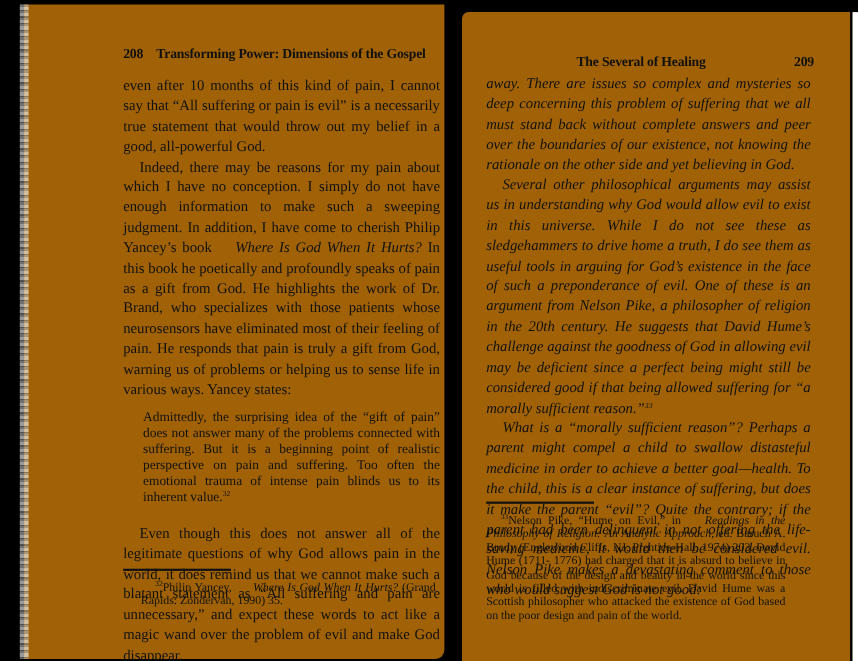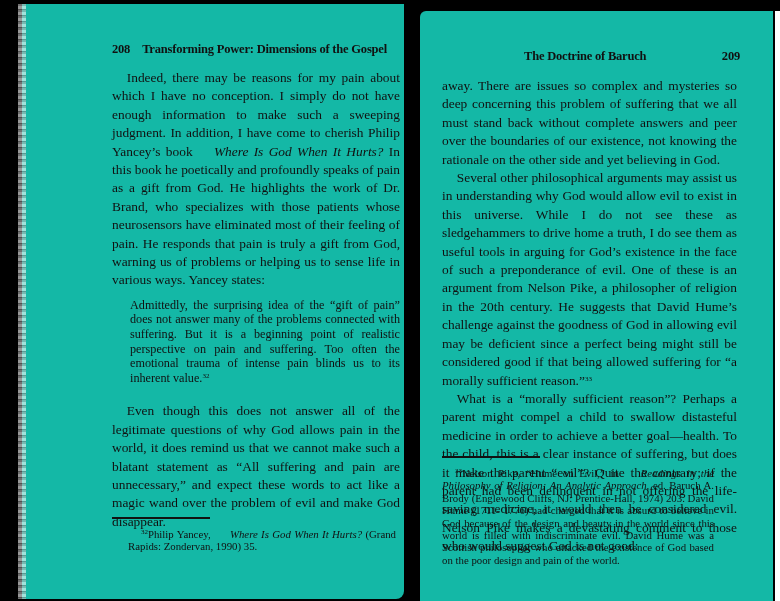--- a/index.html
+++ b/index.html
@@ -1,37 +1,37 @@
 <!DOCTYPE html>
 <html><head>
 <meta charset="utf-8">
 <style>
   html, body { margin:0; padding:0; }
   body { width:780px; height:601px; background:#000; position:relative; overflow:hidden;
          font-family:"Liberation Serif","DejaVu Serif",serif; color:#111; }
-  .page { position:absolute; background:#14b8a6; }
+  .page { position:absolute; background:#a16207; }
   #left-page { left:22px; top:4px; width:382px; height:595px; border-bottom-right-radius:8px; }
   #left-page::before { content:""; position:absolute; left:-4px; top:0; bottom:0; width:8px;
       background:repeating-linear-gradient(180deg,#bbb 0 2px,#fff 2px 5px,#888 5px 6px); opacity:.6; }
   #right-page { left:420px; top:11px; width:353px; height:590px; border-top-left-radius:6px; }
   #right-edge { position:absolute; left:773px; top:0; width:2px; height:601px; background:#000; }
   #right-white { position:absolute; left:775px; top:11px; width:5px; height:590px; background:#fff; }
   #top-bar-right { position:absolute; left:418px; top:0; width:362px; height:11px; background:#000; }
 
   .header { position:absolute; font-weight:bold; font-size:12.5px; white-space:nowrap; letter-spacing:-0.2px; }
   #left-header { left:90px; top:38px; }
   #left-header .num { margin-right:12px; }
   #right-header { left:104px; top:38px; width:216px; }
   #right-header .num { position:absolute; right:0;font-family:Liberation Serif, serif; }
 
   .text { position:absolute; font-size:13.4px; line-height:18.4px; text-align:justify; }
   .text p { margin:0; }
   .indent { text-indent:1.1em; }
   #left-text { left:90px; top:65px; width:288px; }
-  #right-text { left:22px; top:66px; width:295px; }
+  #right-text { left:22px; top:56px; width:295px;font-style:italic; }
 
   .quote { font-size:12.2px; line-height:14.6px; margin:8px 0 17px 18px; text-align:justify;font-family:Liberation Serif, serif; }
   sup { font-size:7px; line-height:0; vertical-align:4px;margin-top:20px; }
   i { font-style:italic;margin-left:16px; }
 
   .rule { position:absolute; height:1.5px; background:#111; width:98px; }
   #left-rule { left:90px; top:513px; }
   #right-rule { left:22px; top:445px; }
 
   .footnote { position:absolute; font-size:10.8px; line-height:12.4px; text-align:justify; }
@@ -43,35 +43,36 @@
 <body>
 
 <div id="top-bar-right"></div>
 
 <div class="page" id="left-page">
   <div class="header" id="left-header">
     <span class="num">208</span><span>Transforming Power: Dimensions of the Gospel</span>
   </div>
 
   <div class="text" id="left-text">
+    <p>even after 10 months of this kind of pain, I cannot say that “All suffering or pain is evil” is a necessarily true statement that would throw out my belief in a good, all-powerful God.</p>
     <p class="indent"><span>Indeed, there may be reasons for my pain about which I have no conception. I simply do not have enough information to make such a sweeping judgment. In addition, I have come to cherish Philip Yancey’s book </span><i>Where Is God When It Hurts?</i><span> In this book he poetically and profoundly speaks of pain as a gift from God. He highlights the work of Dr. Brand, who specializes with those patients whose neurosensors have eliminated most of their feeling of pain. He responds that pain is truly a gift from God, warning us of problems or helping us to sense life in various ways. Yancey states:</span></p>
     <div class="quote"><span>Admittedly, the surprising idea of the “gift of pain” does not answer many of the problems connected with suffering. But it is a beginning point of realistic perspective on pain and suffering. Too often the emotional trauma of intense pain blinds us to its inherent value.</span><sup>32</sup></div>
     <p class="indent">Even though this does not answer all of the legitimate questions of why God allows pain in the world, it does remind us that we cannot make such a blatant statement as “All suffering and pain are unnecessary,” and expect these words to act like a magic wand over the problem of evil and make God disappear.</p>
 
   </div>
 
   <div class="rule" id="left-rule"></div>
   <div class="footnote" id="left-footnote">
     <p class="fn-first" style="margin:0"><sup>32</sup><span>Philip Yancey, </span><i>Where Is God When It Hurts?</i><span> (Grand Rapids: Zondervan, 1990) 35.</span></p>
   </div>
 </div>
 
 <div class="page" id="right-page">
   <div class="header" id="right-header">
-    <span>The Doctrine of Baruch</span>
+    <span>The Several of Healing</span>
     <span class="num">209</span>
   </div>
 
   <div class="text" id="right-text">
     <p>away. There are issues so complex and mysteries so deep concerning this problem of suffering that we all must stand back without complete answers and peer over the boundaries of our existence, not knowing the rationale on the other side and yet believing in God.</p>
     <p class="indent"><span>Several other philosophical arguments may assist us in understanding why God would allow evil to exist in this universe. While I do not see these as sledgehammers to drive home a truth, I do see them as useful tools in arguing for God’s existence in the face of such a preponderance of evil. One of these is an argument from Nelson Pike, a philosopher of religion in the 20th century. He suggests that David Hume’s challenge against the goodness of God in allowing evil may be deficient since a perfect being might still be considered good if that being allowed suffering for “a morally sufficient reason.”</span><sup>33</sup></p>
     <p class="indent">What is a “morally sufficient reason”? Perhaps a parent might compel a child to swallow distasteful medicine in order to achieve a better goal—health. To the child, this is a clear instance of suffering, but does it make the parent “evil”? Quite the contrary; if the parent had been delinquent in not offering the life-saving medicine, it would then be considered evil. Nelson Pike makes a devastating comment to those who would suggest God is not good:</p>
   </div>
 
   <div class="rule" id="right-rule"></div>

